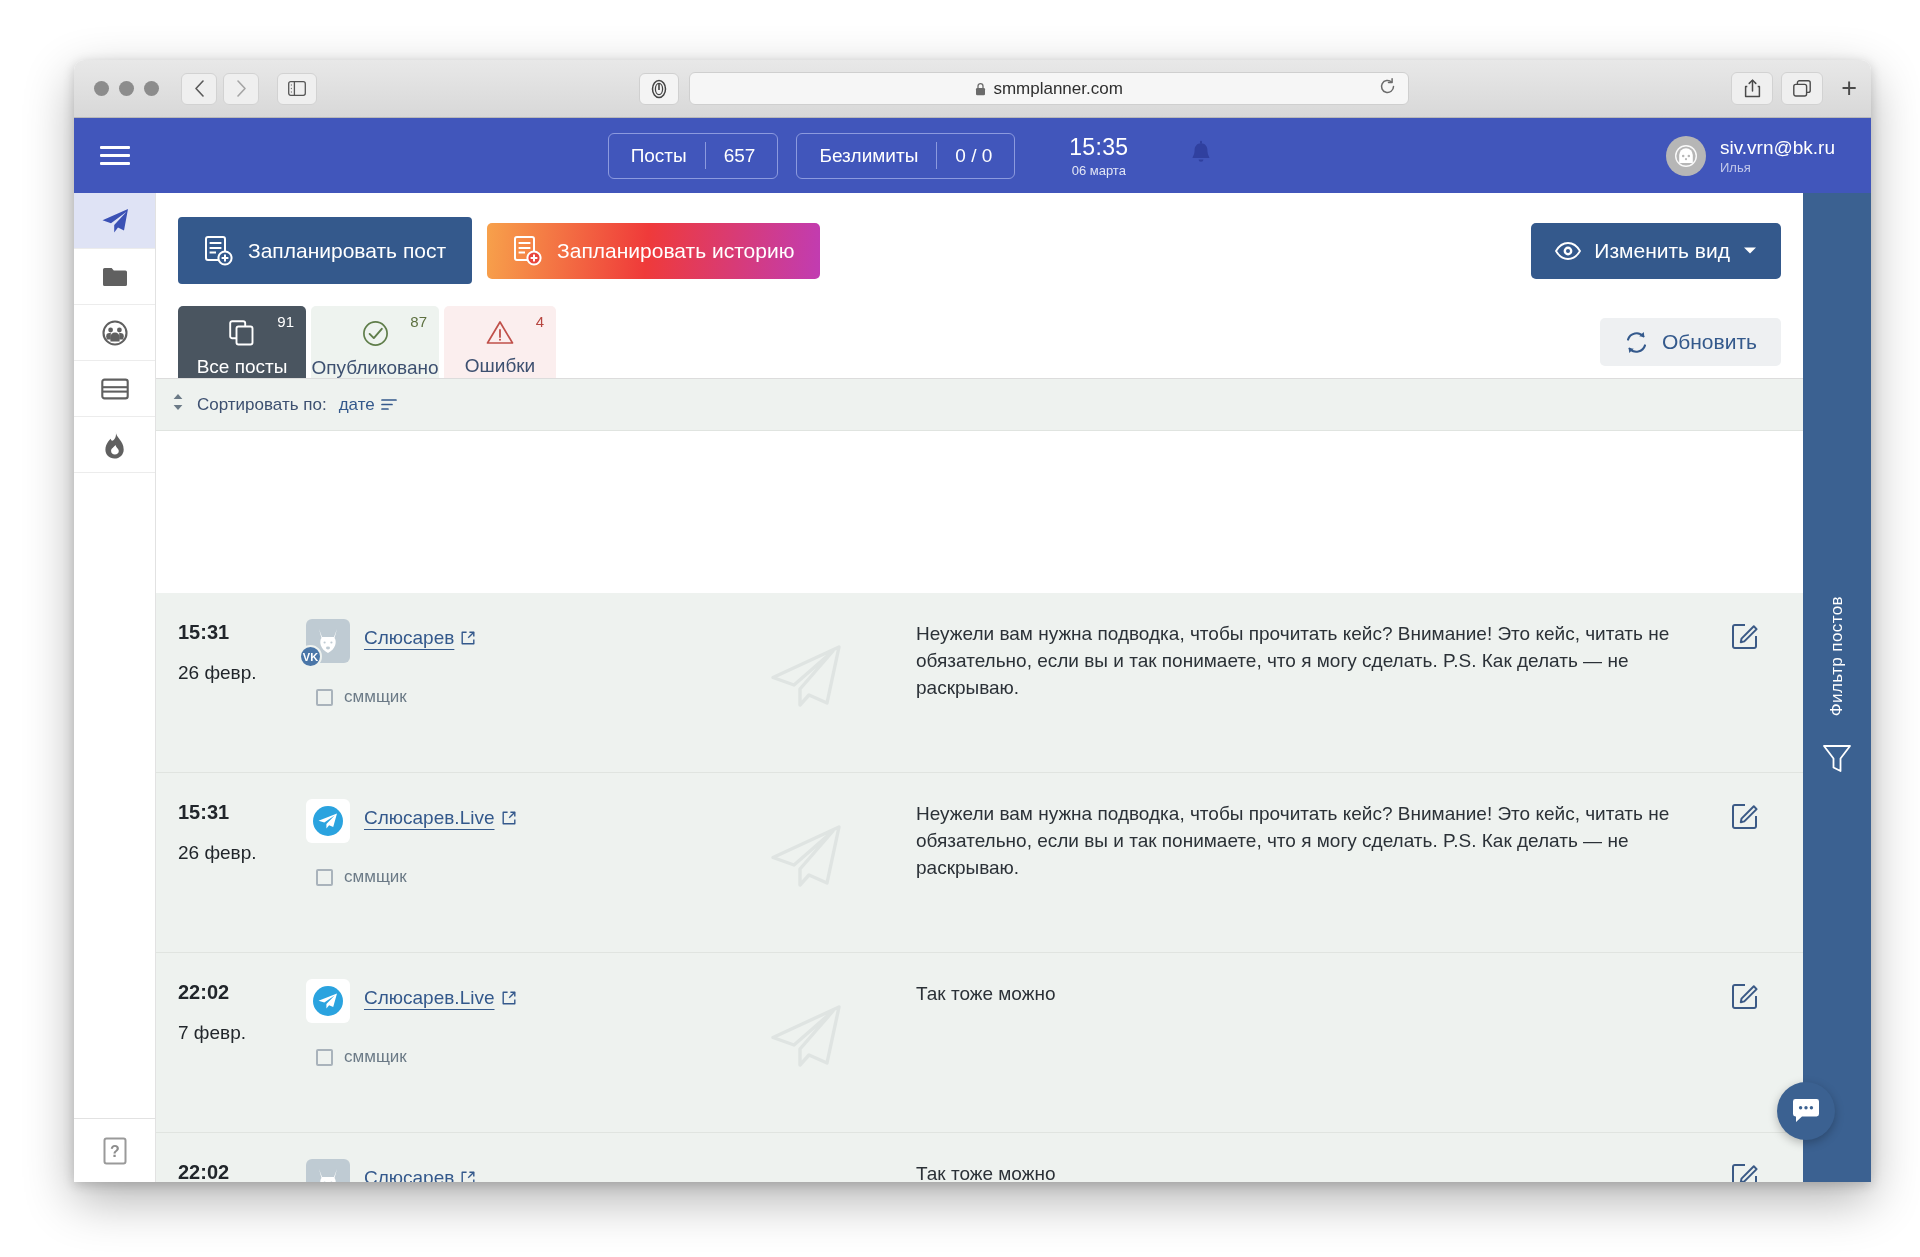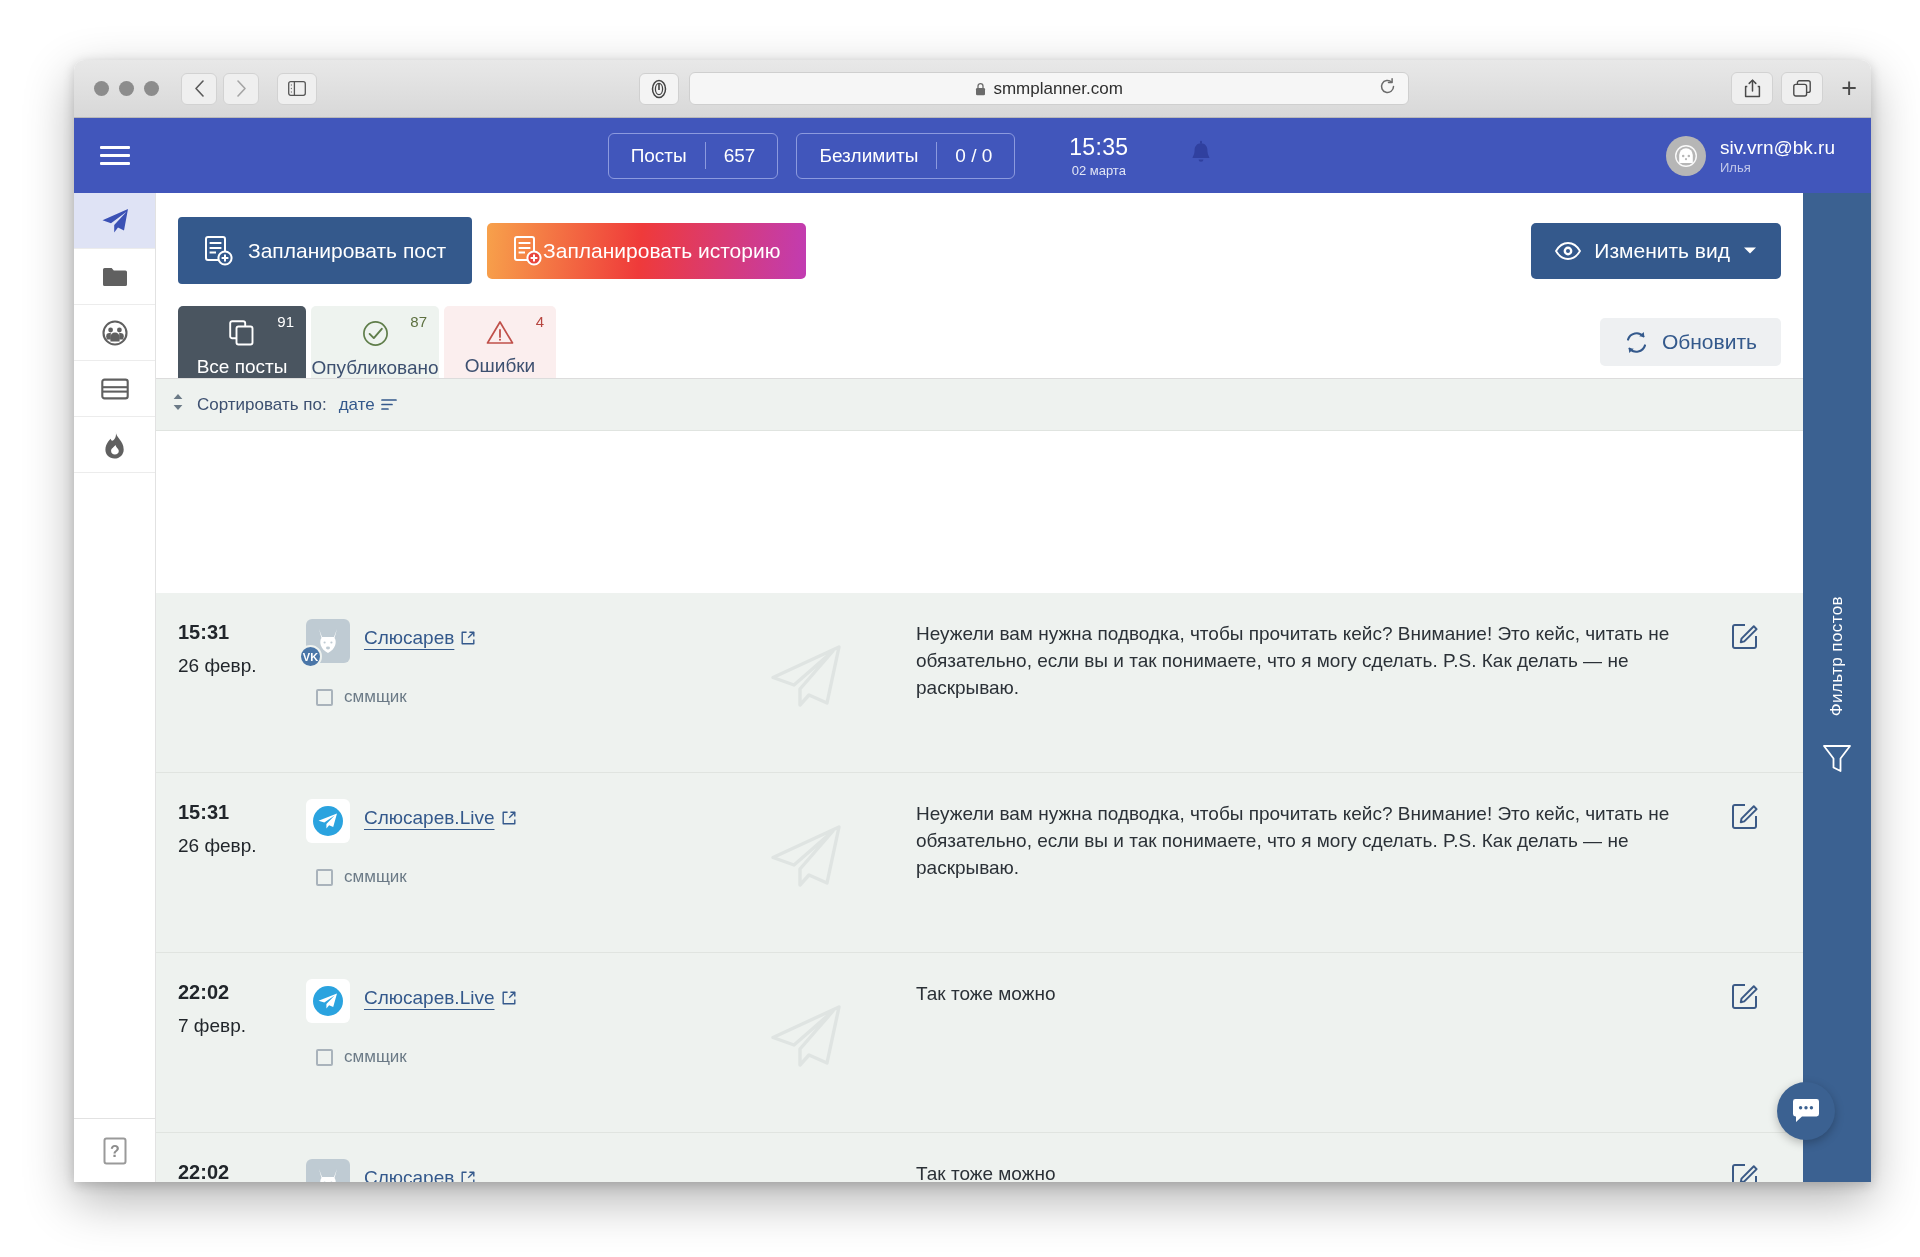--- a/index.html
+++ b/index.html
@@ -157,21 +157,21 @@
   }
   .btn-primary {
     height: 67px; border-radius: 4px;
     background: #34598c; color: #fff;
     display: flex; align-items: center; gap: 14px;
     padding: 0 26px; font-size: 21px;
   }
   .btn-story {
     height: 56px; border-radius: 5px; margin-left: 15px;
     background: linear-gradient(95deg,#f7a14b 0%,#ef3a3a 48%,#c13cb2 100%);
-    color: #fff; display: flex; align-items: center; 
+    color: #fff; display: flex; align-items: center; gap: 14px;
     padding: 0 26px; font-size: 21px;
   }
   #change-view-btn {
     margin-left: auto;
     height: 56px; border-radius: 5px;
     background: #34598c; color: #fff;
     display: flex; align-items: center; gap: 13px;
     padding: 0 24px; font-size: 21px;
   }
 
@@ -217,21 +217,21 @@
   #post-list { position: absolute; left: 0; right: 0; top: 400px; bottom: 0; background: #eef2ef; overflow: hidden; }
   .post-row {
     display: flex; align-items: flex-start;
     padding: 26px 22px 26px 22px;
     border-bottom: 1px solid #e0e4e0;
     position: relative;
     min-height: 180px;
   }
   .col-time { width: 128px; flex-shrink: 0; padding-top: 2px; }
   .col-time .time { font-size: 20px; font-weight: bold; color: #21262b; }
-  .col-time .date { font-size: 19px; color: #21262b; margin-top: 11px; }
+  .col-time .date { font-size: 19px; color: #21262b; margin-top: 18px; }
 
   .col-account { width: 400px; flex-shrink: 0; }
   .acct-head { display: flex; align-items: flex-start; gap: 14px; }
   .avatar-box { position: relative; width: 44px; height: 44px; flex-shrink: 0; }
   .avatar-img {
     width: 44px; height: 44px; border-radius: 6px;
     background: #bfcbd3; display: flex; align-items: center; justify-content: center;
   }
   .avatar-img.tg { background: #fff; }
   .net-badge {
@@ -364,21 +364,21 @@
           <span class="value">657</span>
         </div>
         <div class="stat-pill">
           <span class="label">Безлимиты</span>
           <span class="divider"></span>
           <span class="value">0 / 0</span>
         </div>
 
         <div class="clock">
           <div class="time">15:35</div>
-          <div class="date">02 марта</div>
+          <div class="date">06 марта</div>
         </div>
 
         <div class="bell">
           <svg width="26" height="28" viewBox="0 0 26 28">
             <path d="M13 3.2 c-3.8 0 -6.4 2.9 -6.4 6.6 c0 5.3 -2 6.6 -2 8.2 h16.8 c0 -1.6 -2 -2.9 -2 -8.2 c0 -3.7 -2.6 -6.6 -6.4 -6.6 z" fill="currentColor"></path>
             <rect x="12" y="0.8" width="2" height="3" rx="1" fill="currentColor"></rect>
             <path d="M10.6 19.4 h4.8 a2.4 2.4 0 0 1 -4.8 0 z" fill="currentColor"></path>
           </svg>
         </div>
       </div>

